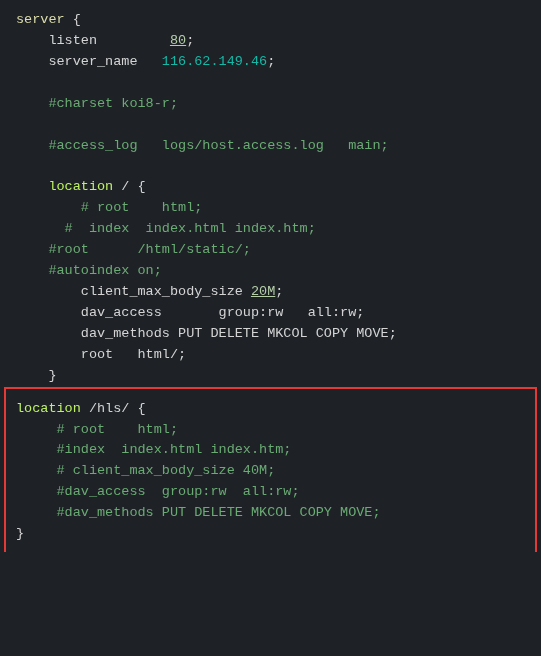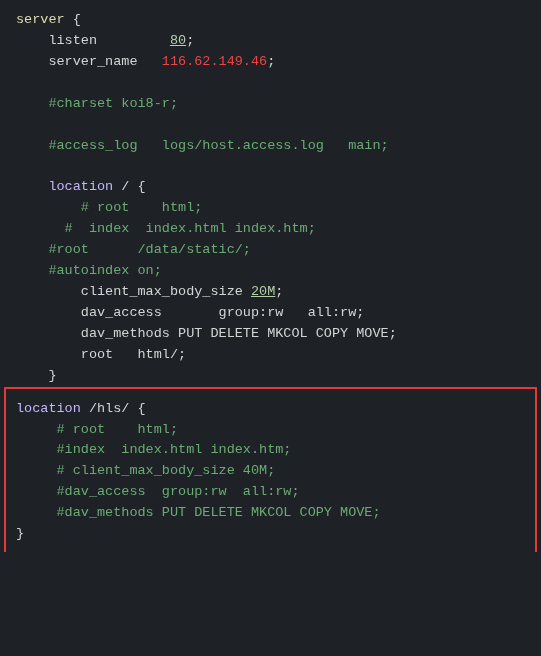--- a/index.html
+++ b/index.html
@@ -39,43 +39,43 @@
     }
 
     .highlighted-line {
       display: block;
       padding: 0 10px;
       white-space: pre;
     }
 
     
     .c-white    { color: #d4d4d4; }
-    .c-green    { color: #c4b5fd; }
+    .c-green    { color: #bef264; }
     .c-comment  { color: #6aab73; }
-    .c-string   { color: #ef4444; }
+    .c-string   { color: #14b8a6; }
     .c-number   { color: #b5cea8; text-decoration: underline; }
     .c-yellow   { color: #dcdcaa; }
   </style>
 </head>
 <body>
 
 <div class="code-container">
 
   <span class="code-line"><span class="c-yellow">server</span><span class="c-white"> {</span></span>
   <span class="code-line"><span class="c-white">    listen         </span><span class="c-number">80</span><span class="c-white">;</span></span>
   <span class="code-line"><span class="c-white">    server_name   </span><span class="c-string">116.62.149.46</span><span class="c-white">;</span></span>
   <span class="code-line"> </span>
   <span class="code-line"><span class="c-comment">    #charset koi8-r;</span></span>
   <span class="code-line"> </span>
   <span class="code-line"><span class="c-comment">    #access_log   logs/host.access.log   main;</span></span>
   <span class="code-line"> </span>
   <span class="code-line"><span class="c-white">    </span><span class="c-green">location</span><span class="c-white"> / {</span></span>
   <span class="code-line"><span class="c-comment">        # root    html;</span></span>
   <span class="code-line"><span class="c-comment">      #  index  index.html index.htm;</span></span>
-  <span class="code-line"><span class="c-comment">    #root      /data/static/;</span></span>
+  <span class="code-line"><span class="c-comment">    #root      /html/static/;</span></span>
   <span class="code-line"><span class="c-comment">    #autoindex on;</span></span>
   <span class="code-line"><span class="c-white">        client_max_body_size </span><span class="c-number">20M</span><span class="c-white">;</span></span>
   <span class="code-line"><span class="c-white">        dav_access       group:rw   all:rw;</span></span>
   <span class="code-line"><span class="c-white">        dav_methods PUT DELETE MKCOL COPY MOVE;</span></span>
   <span class="code-line"><span class="c-white">        root   html/;</span></span>
   <span class="code-line"><span class="c-white">    }</span></span>
 
   <div class="highlighted-block">
     <span class="highlighted-line"><span class="c-green">location</span><span class="c-white"> /hls/ {</span></span>
     <span class="highlighted-line"><span class="c-comment">     # root    html;</span></span>

